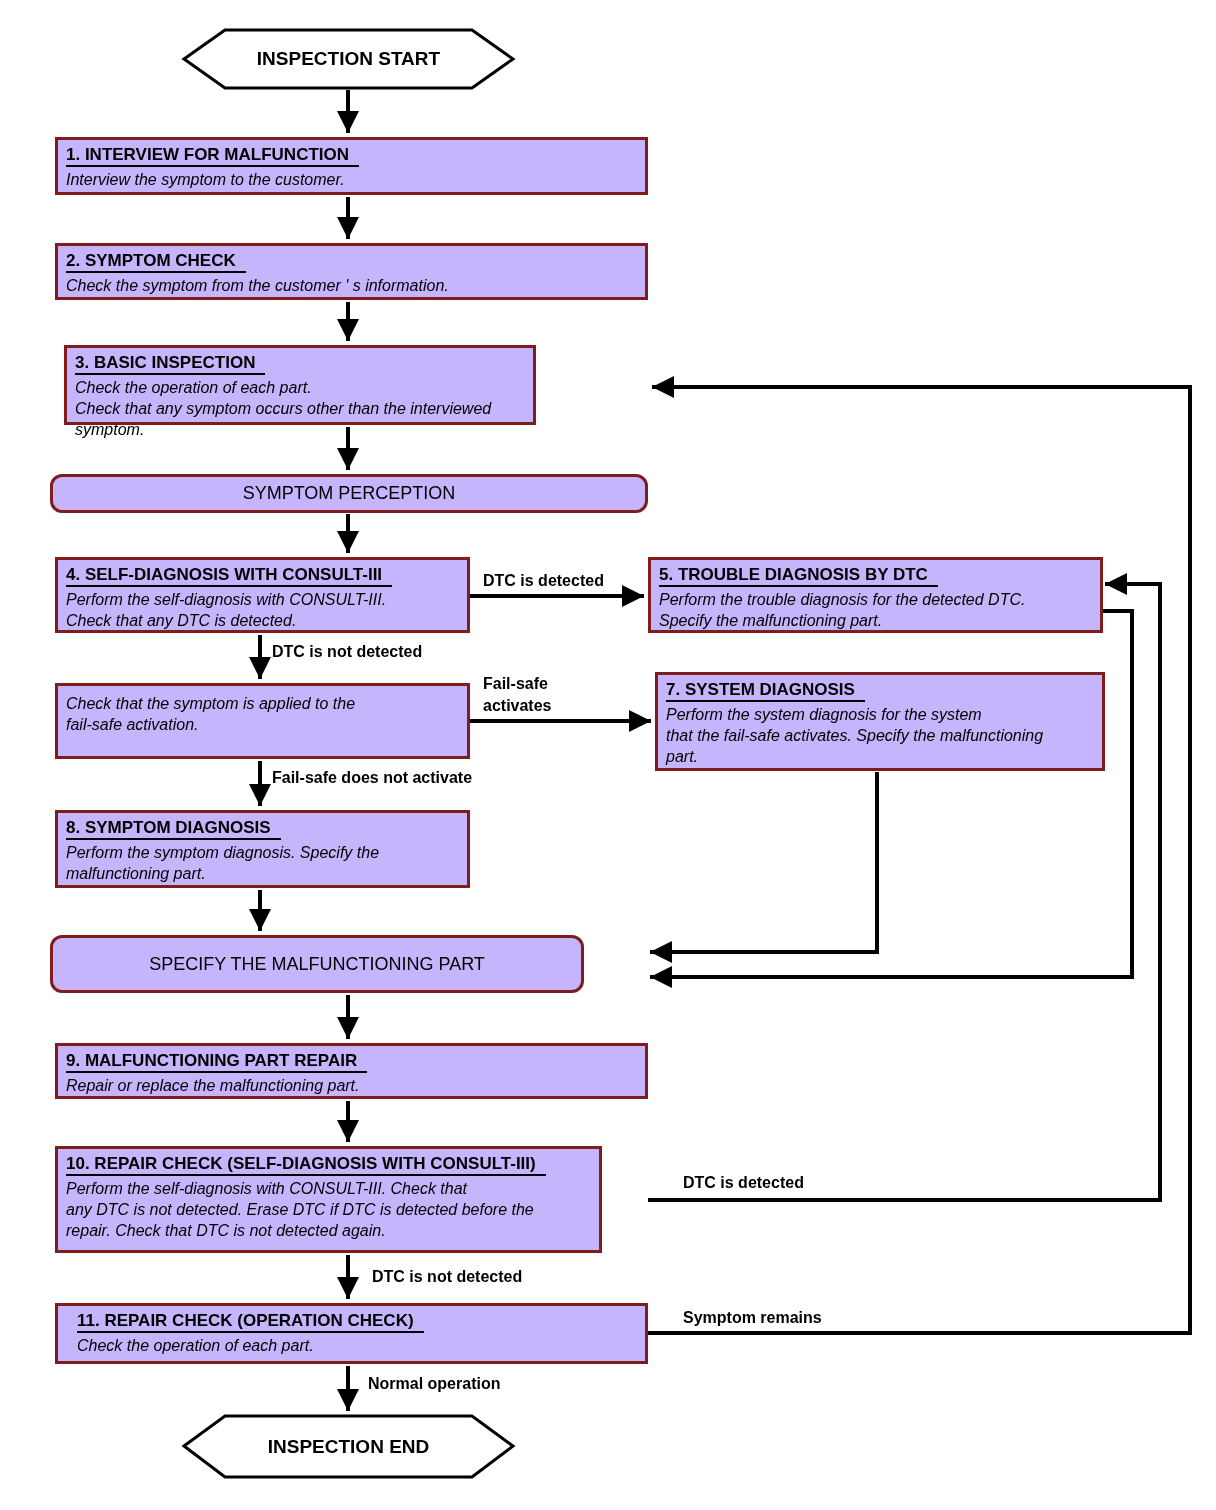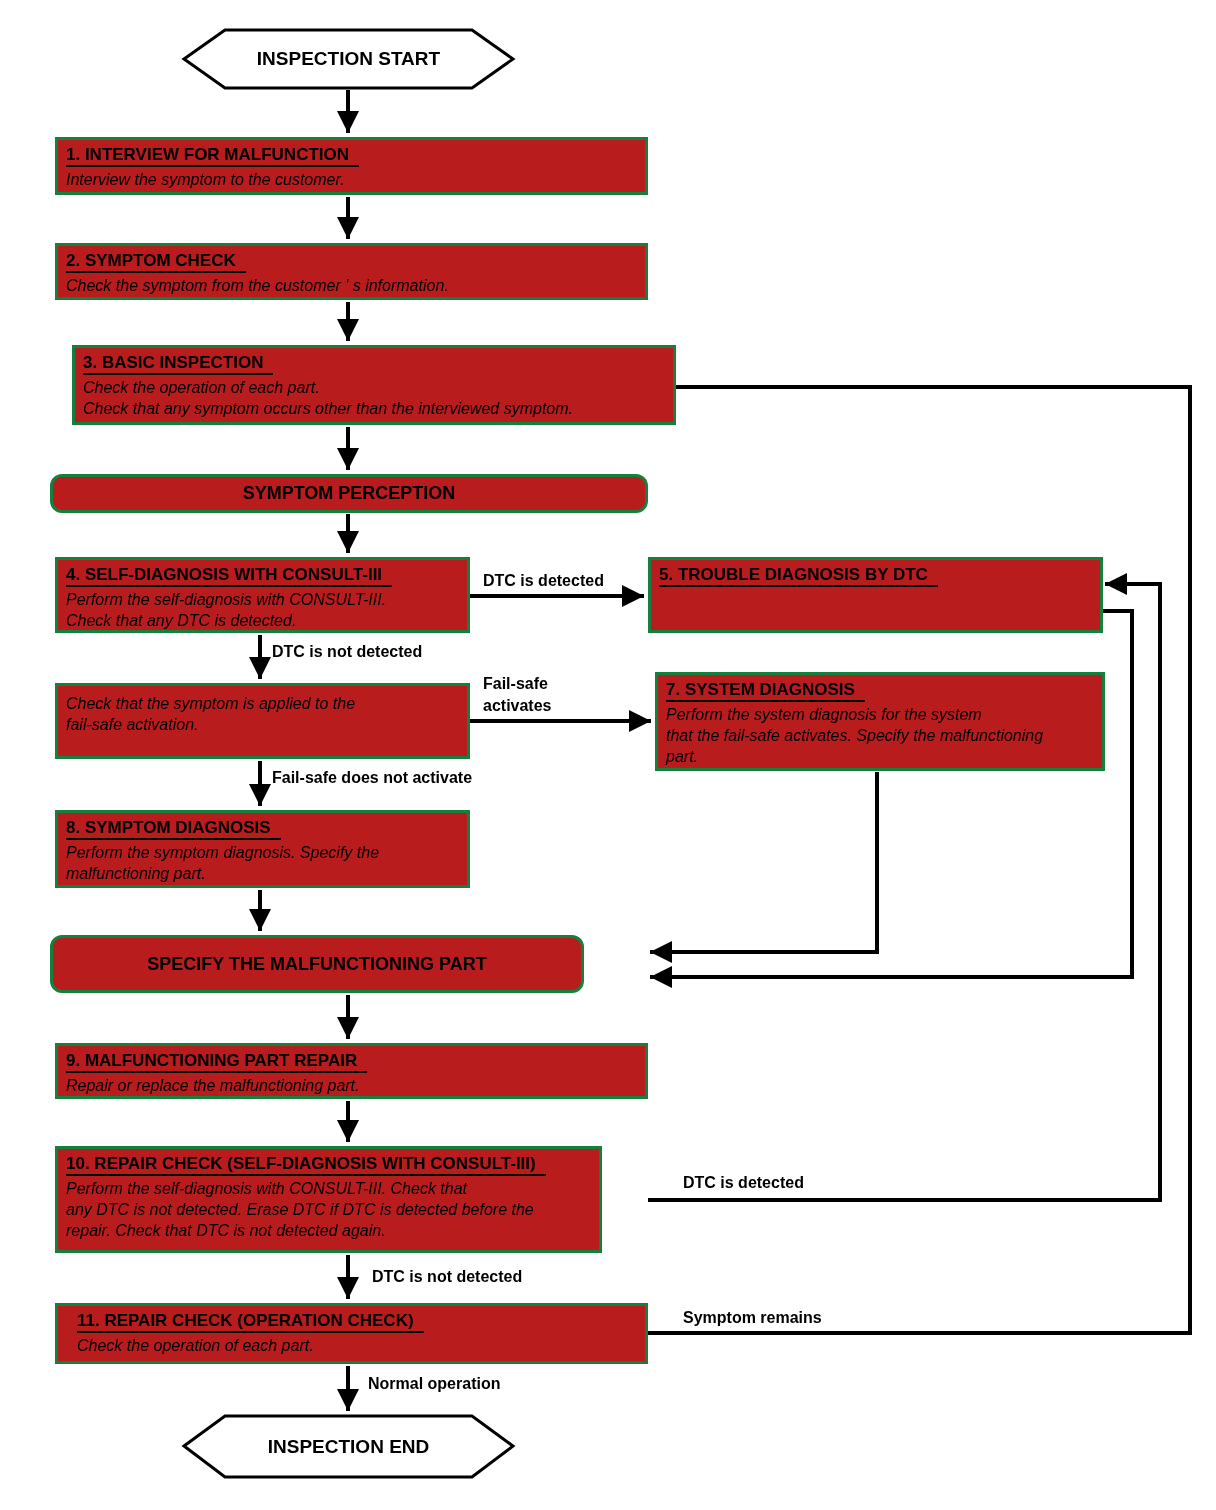--- a/index.html
+++ b/index.html
@@ -7,22 +7,22 @@
     position:relative;
     width:1216px;height:1510px;
     background:#ffffff;
     font-family:"Liberation Sans","DejaVu Sans",sans-serif;
     color:#000;
   }
   svg.overlay{position:absolute;left:0;top:0;z-index:1;}
   .node{
     position:absolute;
     box-sizing:border-box;
-    background:#b91c1c;
-    border:3px solid #15803d;
+    background:#c4b5fd;
+    border:3px solid #7f1d1d;
     padding:4px 8px 4px 8px;
     z-index:2;
   }
   .node .title{
     font-weight:bold;
     font-size:17px;
     line-height:22px;
     white-space:nowrap;
   }
   .node .title span{
@@ -32,21 +32,21 @@
   .node .body{
     font-size:16px;
     line-height:21px;
     margin-top:3px;
     white-space:pre-line;
     font-style:italic;
   }
   .rounded{
     border-radius:12px;
     display:flex;align-items:center;justify-content:center;
-    font-weight:bold;font-size:18px;
+    font-weight:normal;font-size:18px;
     padding:0;
   }
   .terminator-text{
     position:absolute;z-index:2;
     display:flex;align-items:center;justify-content:center;
     font-weight:bold;font-size:19px;
     background:transparent;
   }
   .edge-label{
     position:absolute;z-index:2;
@@ -97,36 +97,38 @@
   <div class="node" style="left:55px;top:137px;width:593px;height:58px;">
     <div class="title"><span>1. INTERVIEW FOR MALFUNCTION</span></div>
     <div class="body">Interview the symptom to the customer.</div>
   </div>
 
   <div class="node" style="left:55px;top:243px;width:593px;height:57px;">
     <div class="title"><span>2. SYMPTOM CHECK</span></div>
     <div class="body">Check the symptom from the customer ' s information.</div>
   </div>
 
-  <div class="node" style="left:72px;top:345px;width:604px;height:80px;">
+  <div class="node" style="left:64px;top:345px;width:472px;height:80px;">
     <div class="title"><span>3. BASIC INSPECTION</span></div>
     <div class="body">Check the operation of each part.
 Check that any symptom occurs other than the interviewed symptom.</div>
   </div>
 
   <div class="node rounded" style="left:50px;top:474px;width:598px;height:39px;">SYMPTOM PERCEPTION</div>
 
   <div class="node" style="left:55px;top:557px;width:415px;height:76px;">
     <div class="title"><span>4. SELF-DIAGNOSIS WITH CONSULT-III</span></div>
     <div class="body">Perform the self-diagnosis with CONSULT-III.
 Check that any DTC is detected.</div>
   </div>
 
   <div class="node" style="left:648px;top:557px;width:455px;height:76px;">
     <div class="title"><span>5. TROUBLE DIAGNOSIS BY DTC</span></div>
+    <div class="body">Perform the trouble diagnosis for the detected DTC.
+Specify the malfunctioning part.</div>
   </div>
 
   <div class="node" style="left:55px;top:683px;width:415px;height:76px;">
     <div class="body">Check that the symptom is applied to the
 fail-safe activation.</div>
   </div>
 
   <div class="node" style="left:655px;top:672px;width:450px;height:99px;">
     <div class="title"><span>7. SYSTEM DIAGNOSIS</span></div>
     <div class="body">Perform the system diagnosis for the system

